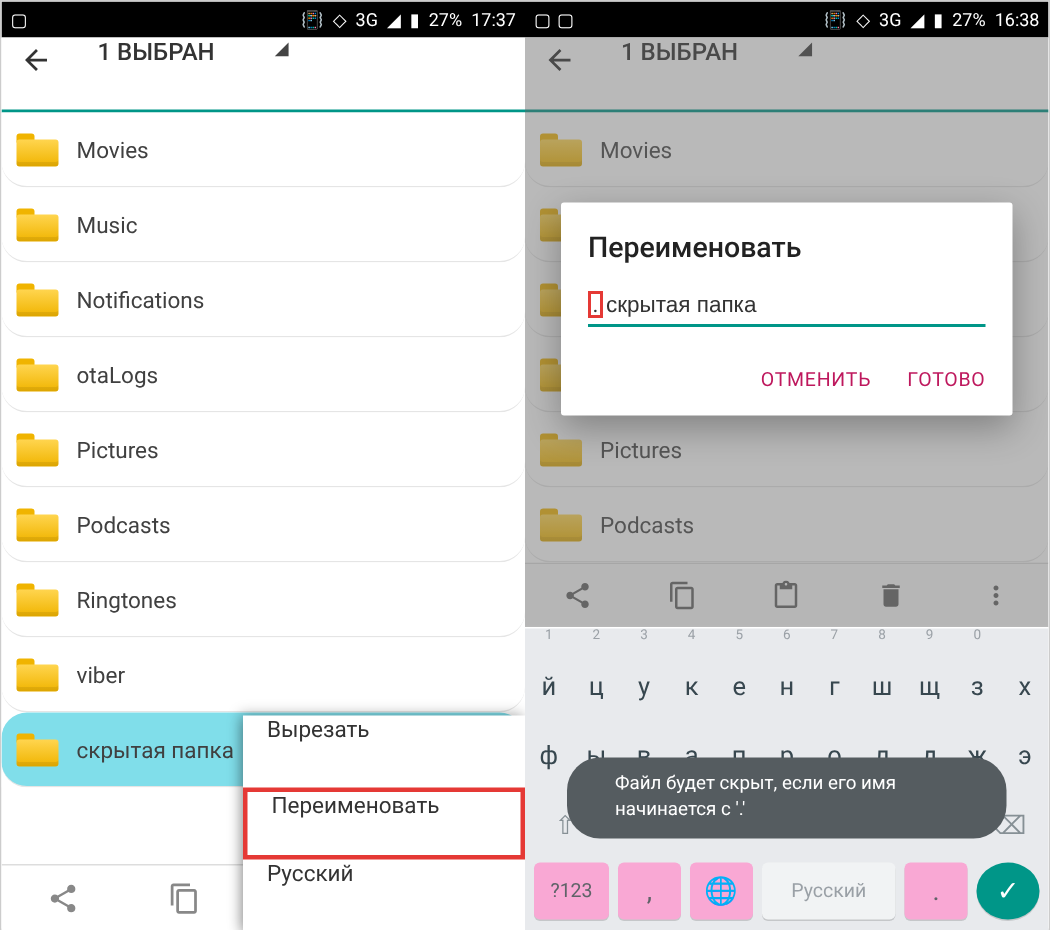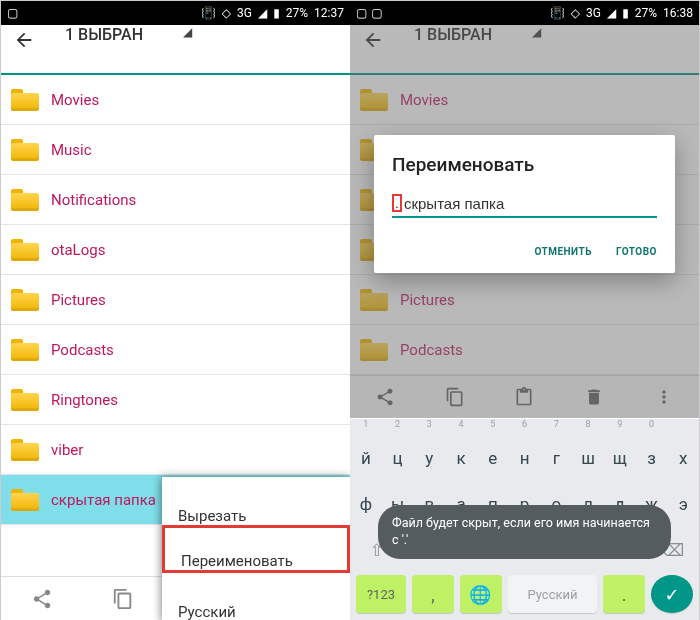--- a/index.html
+++ b/index.html
@@ -14,85 +14,85 @@
   .sb-icon { display:inline-block; }
 
   
   .header { height: 50px; display: flex; padding: 0 8px; background: #fff; border-bottom: 2px solid #009688; }
   .header .back { width: 30px; height: 30px; display:flex; align-items:center; justify-content:center; font-size:22px; color:#333; cursor:pointer; }
   .header .title { margin-left: 26px; font-size: 16px; font-weight: 500; color:#333; }
   .header .spinner-tri { margin-left: 40px; font-size:12px; color:#444; }
 
   
   .list { background:#fff; }
-  .row { height: 50px; display:flex; align-items:center; padding: 0 10px; border-bottom: 1px solid #e5e5e5; font-size: 15px; color:#be185d; }
+  .row { height: 50px; display:flex; align-items:center; padding: 0 10px; border-bottom: 1px solid #e5e5e5; font-size: 15px; color:#404040;border-radius:17px; }
   .row.selected { background:#80deea; }
   .row .folder-icon { width:28px; height:22px; margin-right:12px; position:relative; }
 
   
   .folder-icon .tab { position:absolute; top:0; left:0; width:12px; height:6px; background:#f0b400; border-radius:2px 2px 0 0; }
   .folder-icon .body { position:absolute; top:4px; left:0; width:28px; height:18px; background:linear-gradient(#ffd54f,#f0b400); border-radius:2px; box-shadow: inset 0 -3px 0 rgba(0,0,0,0.08);}
   
   
   .context-menu { position:absolute; right:0; bottom:0; width:188px; background:#fff; box-shadow: -2px -2px 8px rgba(0,0,0,0.25), 0 4px 8px rgba(0,0,0,0.25); }
-  .context-menu .item { height:48px; display:flex; align-items:flex-end; padding:0 16px; font-size:15px; color:#333; }
+  .context-menu .item { height:48px; display:flex; align-items:flex-start; padding:0 16px; font-size:15px; color:#333; }
   .context-menu .item.mark { border:3px solid #e53935; }
 
   
   .bottom-left-toolbar { position:absolute; left:0; bottom:0; height:45px; width:162px; display:flex; align-items:center; justify-content:space-around; background:#fff; border-top:1px solid #ddd; }
   .bottom-left-toolbar .tb-icon { color:#777; }
 
   
   .right-toolbar { height:42px; background:#fafafa; border-top:1px solid #ddd; display:flex; align-items:center; justify-content:space-around; color:#555; }
 
   
   .scrim { position:absolute; inset:0; background:rgba(100,100,100,0.45); }
   .dialog { position:absolute; top:134px; left:24px; right:24px; background:#fff; border-radius:2px; box-shadow:0 8px 24px rgba(0,0,0,0.3); padding:18px 18px 8px 18px; }
   .dialog .dlg-title { font-size:19px; font-weight:500; color:#222; margin-bottom:18px; }
   .dialog .input-wrap { border-bottom:2px solid #009688; padding-bottom:4px; margin-bottom:20px; display:flex; align-items:center; }
   .dialog .input-wrap .dot-highlight { border:2px solid #e53935; padding:0 1px; margin-right:2px; color:#333; font-size:15px; line-height:14px; }
   .dialog .input-wrap input { border:none; outline:none; font-size:15px; color:#333; flex:1; background:transparent; }
   .dialog .actions { display:flex; justify-content:flex-end; gap:24px; }
-  .dialog .actions .act { color:#0f766e; font-size:10px; font-weight:700; letter-spacing:0.5px; cursor:pointer; padding:8px 0; }
+  .dialog .actions .act { color:#be185d; font-size:13px; font-weight:400; letter-spacing:0.5px; cursor:pointer; padding:8px 0; }
 
   
   .keyboard { position:absolute; left:0; right:0; bottom:0; background:#e8eaed; font-size:17px; color:#37474f; }
   .kb-hints { display:flex; height:16px; }
   .kb-hints span { flex:1; text-align:center; font-size:9px; color:#9aa0a6; }
   .kb-row { display:flex; height:46px; }
   .kb-row .key { flex:1; display:flex; align-items:center; justify-content:center; color:#37474f; }
   .kb-row.row3 { padding:0 12px; }
   .kb-bottom { display:flex; height:48px; align-items:center; gap:6px; padding:0 6px 6px 6px; }
-  .kb-bottom .kb-btn { background:#bef264; border-radius:4px; height:38px; display:flex; align-items:center; justify-content:center; color:#5f6368; font-size:13px; box-shadow:0 1px 0 rgba(0,0,0,0.15); }
+  .kb-bottom .kb-btn { background:#f9a8d4; border-radius:4px; height:38px; display:flex; align-items:center; justify-content:center; color:#5f6368; font-size:13px; box-shadow:0 1px 0 rgba(0,0,0,0.15); }
   .kb-bottom .kb-123 { width:50px; }
   .kb-bottom .kb-lang { width:42px; font-size:18px; }
   .kb-bottom .kb-space { flex:1; background:#f1f3f4; font-size:13px; color:#9aa0a6; }
   .kb-bottom .kb-enter { width:42px; background:#009688; color:#fff; border-radius:50%; height:38px; font-size:18px; }
-  .toast { position:absolute; left:28px; right:28px; bottom:62px; background:#555c60; color:#fff; font-size:12.5px; padding:10px 14px; border-radius:22px; line-height:1.35; }
+  .toast { position:absolute; left:28px; right:28px; bottom:62px; background:#555c60; color:#fff; font-size:12.5px; padding:10px 32px; border-radius:22px; line-height:1.35; }
   
   svg { display:block; }
 </style>
 </head>
 <body>
 
 <div class="container">
 
   <div class="pane">
     <div class="statusbar">
       <div class="left">
         <span class="sb-icon">▢</span>
       </div>
       <div class="right">
         <span class="sb-icon">📳</span>
         <span class="sb-icon">◇</span>
         <span>3G</span>
         <span class="sb-icon">◢</span>
         <span class="sb-icon">▮</span>
         <span>27%</span>
-        <span>12:37</span>
+        <span>17:37</span>
       </div>
     </div>
 
     <div class="header">
       <div class="back">
         <svg width="22" height="22" viewBox="0 0 24 24">
             <path d="M20 11H7.8l5.6-5.6L12 4l-8 8 8 8 1.4-1.4L7.8 13H20z" fill="#333"></path>
           </svg>
       </div>
       <div class="title">1 ВЫБРАН</div>

